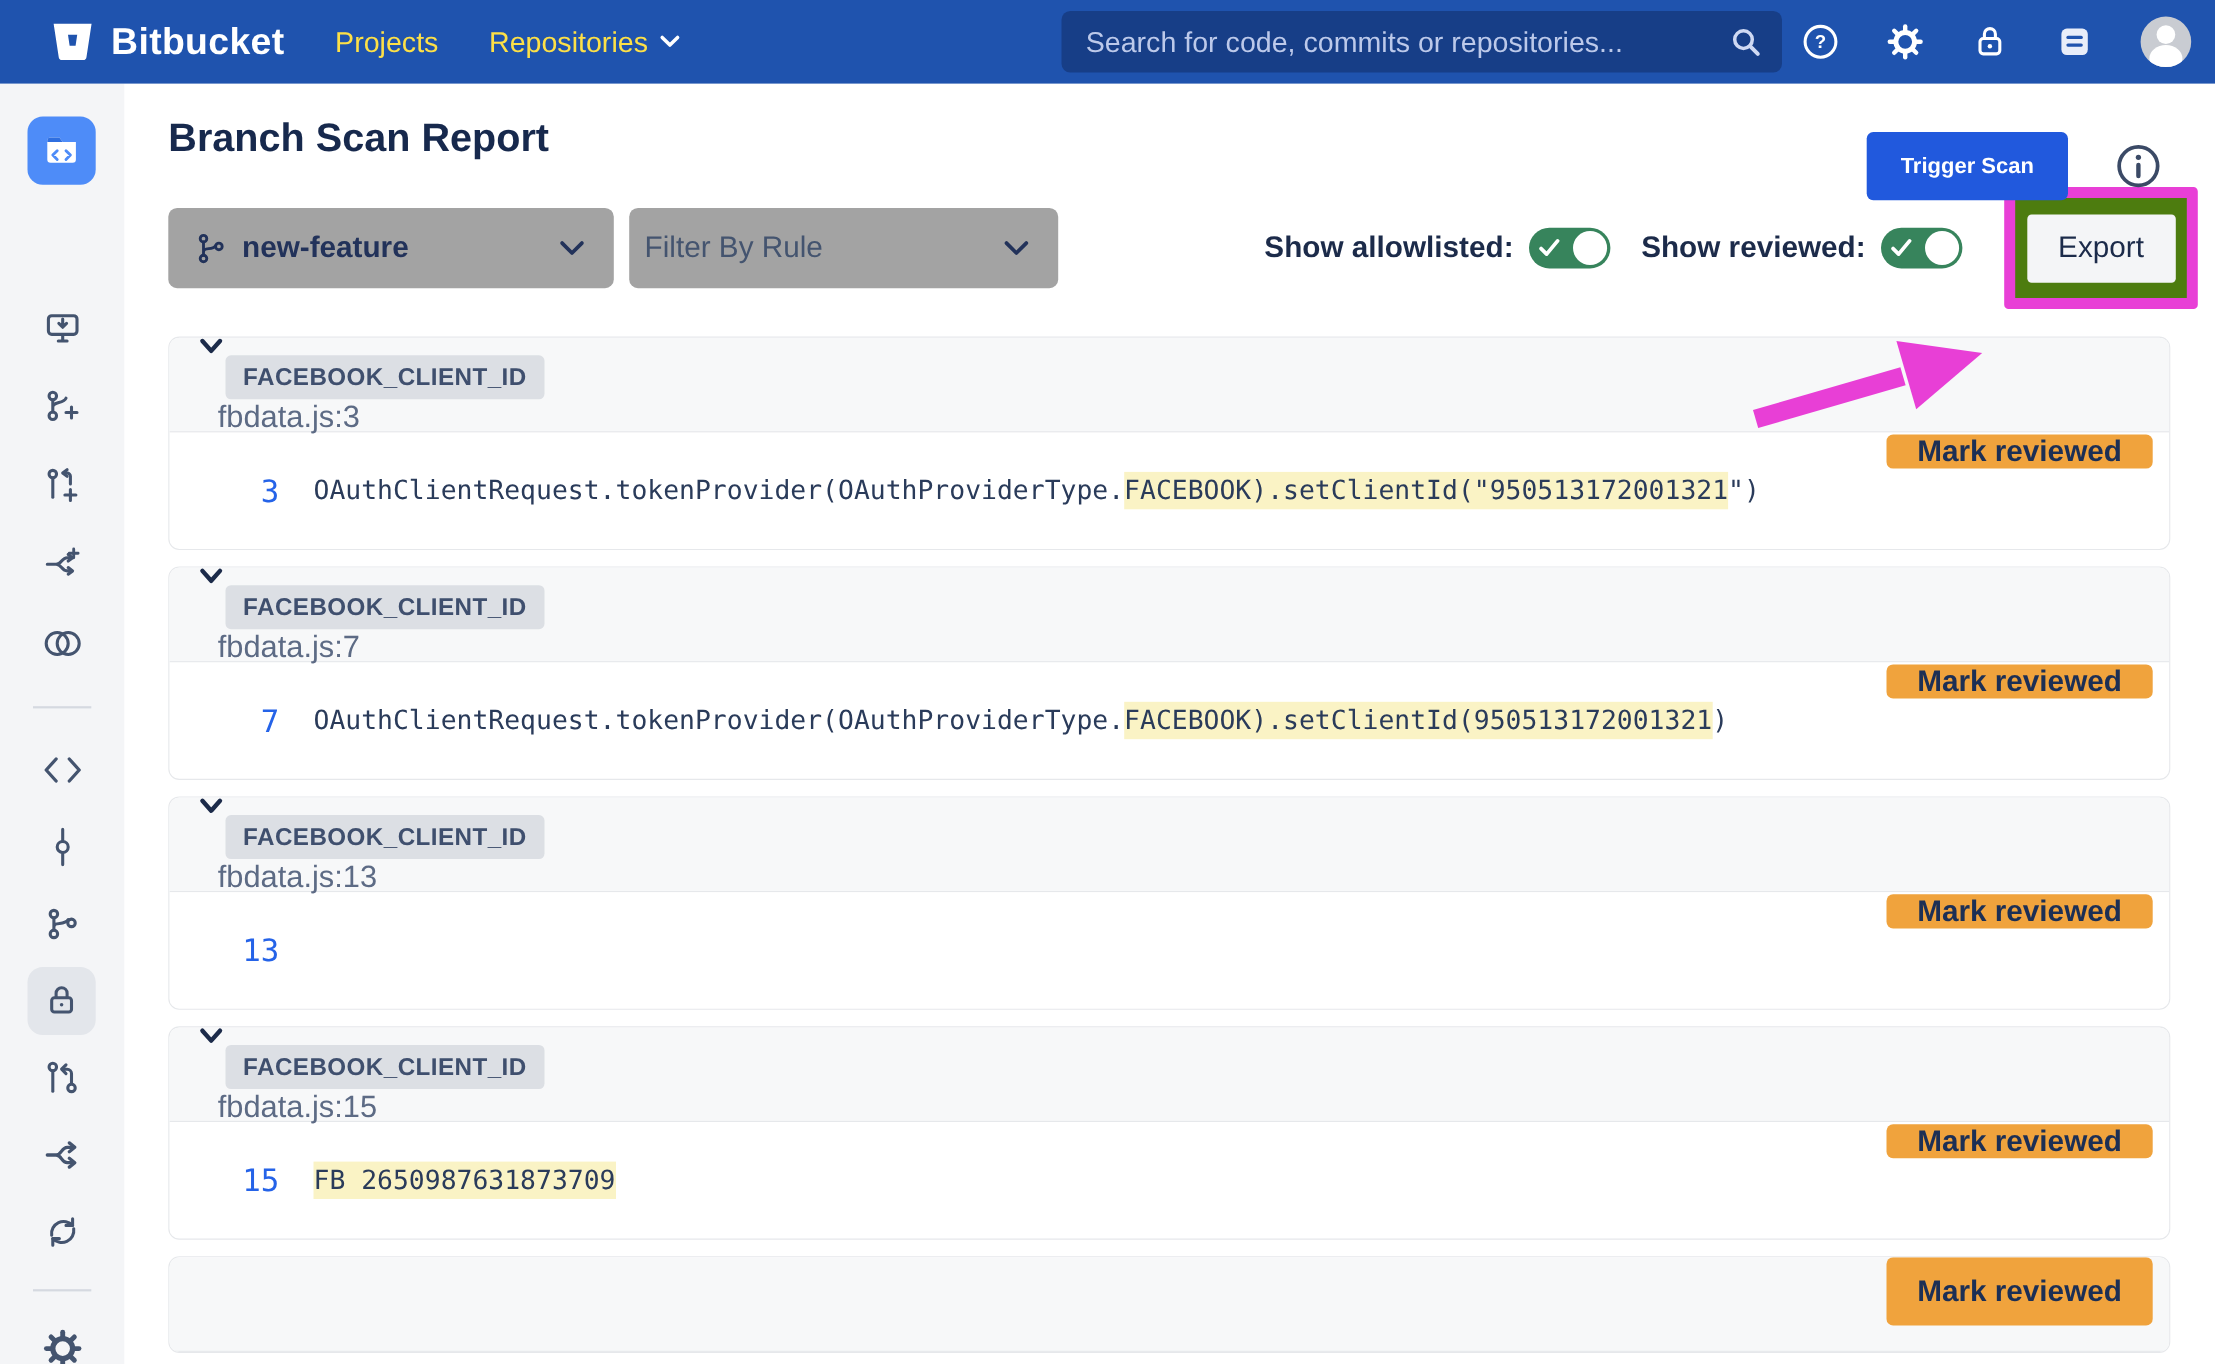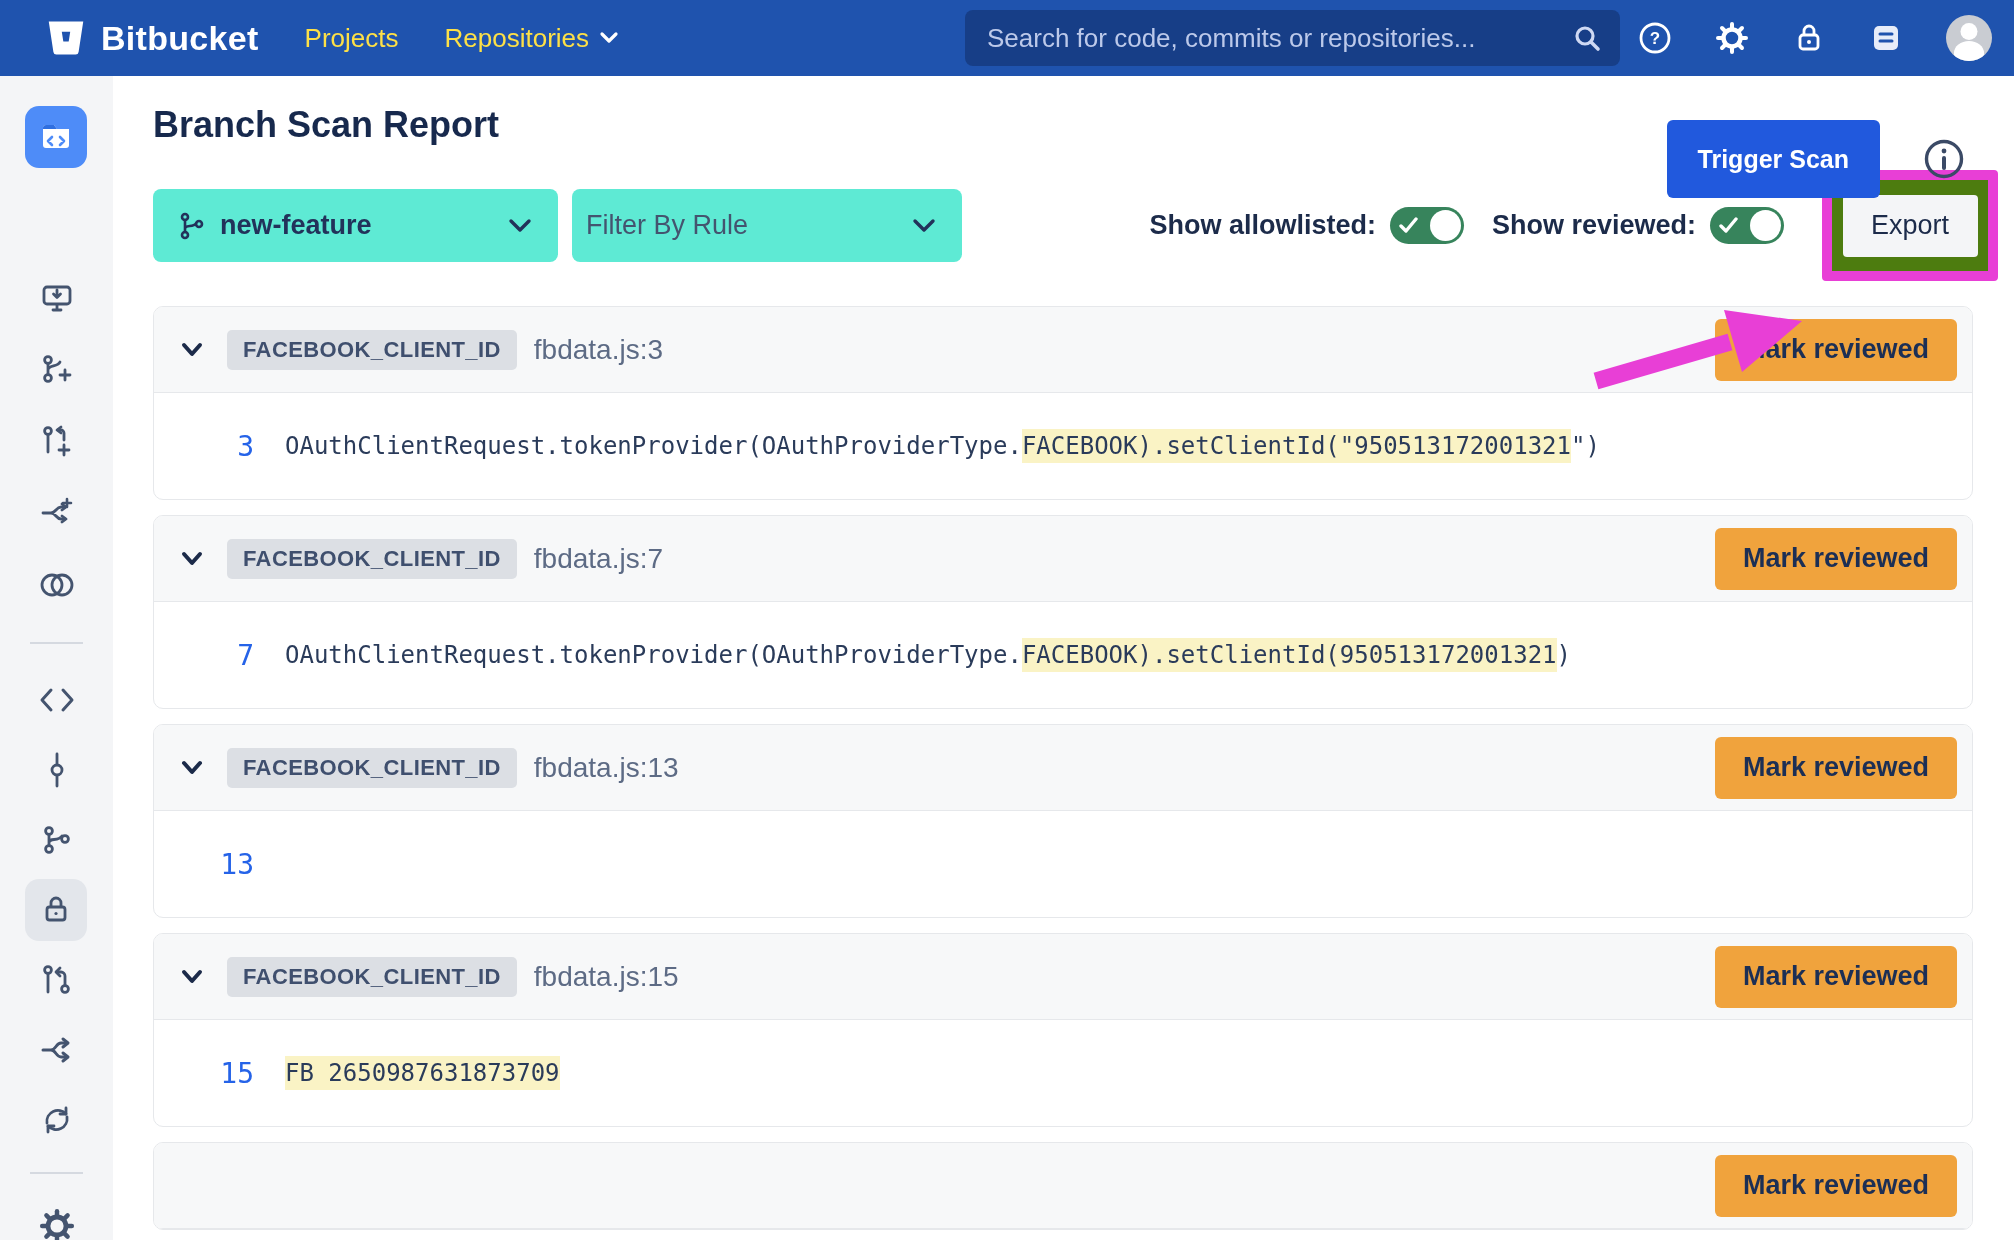--- a/index.html
+++ b/index.html
@@ -41,28 +41,28 @@
 
   
   .content { position:absolute; left:113px; top:76px; width:1901px; height:1164px;
              background:#fff; padding:0 41px 0 40px; overflow:hidden; }
 
   .breadcrumb-row { margin-top:42px; height:34px; display:flex; align-items:center; gap:16px; }
   .crumb { color:#1d5de2; font-size:26px; cursor:pointer; }
   .crumb-sep { color:#5e6c84; font-size:26px; }
 
   .page-actions { position:absolute; top:44px; right:48px; display:flex; align-items:center; gap:42px; }
-  .btn-primary { background:#2159dd; color:#fff; border:none; border-radius:6px; height:78px;
-                 padding:0 31px; font-size:25px; font-weight:700; font-family:"Liberation Sans",sans-serif; cursor:pointer; }
+  .btn-primary { background:#2159dd; color:#fff; border:none; border-radius:6px; height:62px;
+                 padding:0 31px; font-size:20px; font-weight:700; font-family:"Liberation Sans",sans-serif; cursor:pointer; }
   .info-icon { width:44px; height:44px; cursor:pointer; }
 
   .page-title { margin-top:28px; height:46px; font-size:36px; font-weight:700; color:#17294d; }
 
   .controls-row { margin-top:39px; height:73px; display:flex; align-items:center; overflow:visible; }
-  .dropdown { height:73px; background:#5eead4; border-radius:8px; display:flex; align-items:center;
+  .dropdown { height:73px; background:#a3a3a3; border-radius:8px; display:flex; align-items:center;
               padding:0 26px; cursor:pointer; }
   .dropdown.branch { width:405px; }
   .dropdown.rule { width:390px; margin-left:14px;padding-left:14px; }
   .dd-label { font-size:27px; }
   .dd-label.strong { color:#22325a; font-weight:600; margin-left:15px; }
   .dd-label.muted { color:#44546f; font-weight:400; }
   .dd-caret { margin-left:auto; width:24px; height:16px; }
 
   .right-cluster { margin-left:auto; display:flex; align-items:center; }
   .toggle-label { color:#1c2b4a; font-size:27px; font-weight:600; }
@@ -77,21 +77,21 @@
                       display:flex; align-items:center; justify-content:center; }
   .btn-export { background:#f4f5f7; border:none; border-radius:4px; width:135px; height:62px;
                 color:#1c2b4a; font-size:27px; font-weight:500; font-family:"Liberation Sans",sans-serif; cursor:pointer; }
 
   .annotation-arrow { position:absolute; left:1580px; top:300px; width:240px; height:100px; pointer-events:none; z-index:25; }
 
   
   .findings { margin-top:44px; display:flex; flex-direction:column; gap:15px; }
   .card { border:1px solid #e6e8eb; border-radius:10px; background:#fff; overflow:hidden; flex:0 0 auto; }
   .card-header { height:86px; background:#f7f8f9; border-bottom:1px solid #e6e8eb;
-                 display:flex; align-items:center; padding:0 15px 0 27px; }
+                 display:flex; align-items:flex-start; padding:0 15px 0 27px;flex-direction:column; }
   .chev { width:22px; height:16px; flex:0 0 auto; cursor:pointer; }
   .rule-badge { margin-left:24px; background:#dcdfe4; color:#3f4f6e; font-size:22px; font-weight:700;
                 letter-spacing:.4px; border-radius:5px; padding:7px 16px; }
   .finding-loc { margin-left:17px; color:#5d6b85; font-size:28px; font-weight:500; }
   .btn-warning { margin-left:auto; background:#f0a33d; color:#1c2f55; border:none; border-radius:6px;
                  height:62px; padding:0 28px; font-size:27px; font-weight:700;
                  font-family:"Liberation Sans",sans-serif; cursor:pointer; }
   .card-body { height:106px; display:flex; align-items:center; }
   .line-num { width:100px; text-align:right; color:#2563e8; font-size:28px;
               font-family:"DejaVu Sans Mono", monospace; flex:0 0 auto; }

